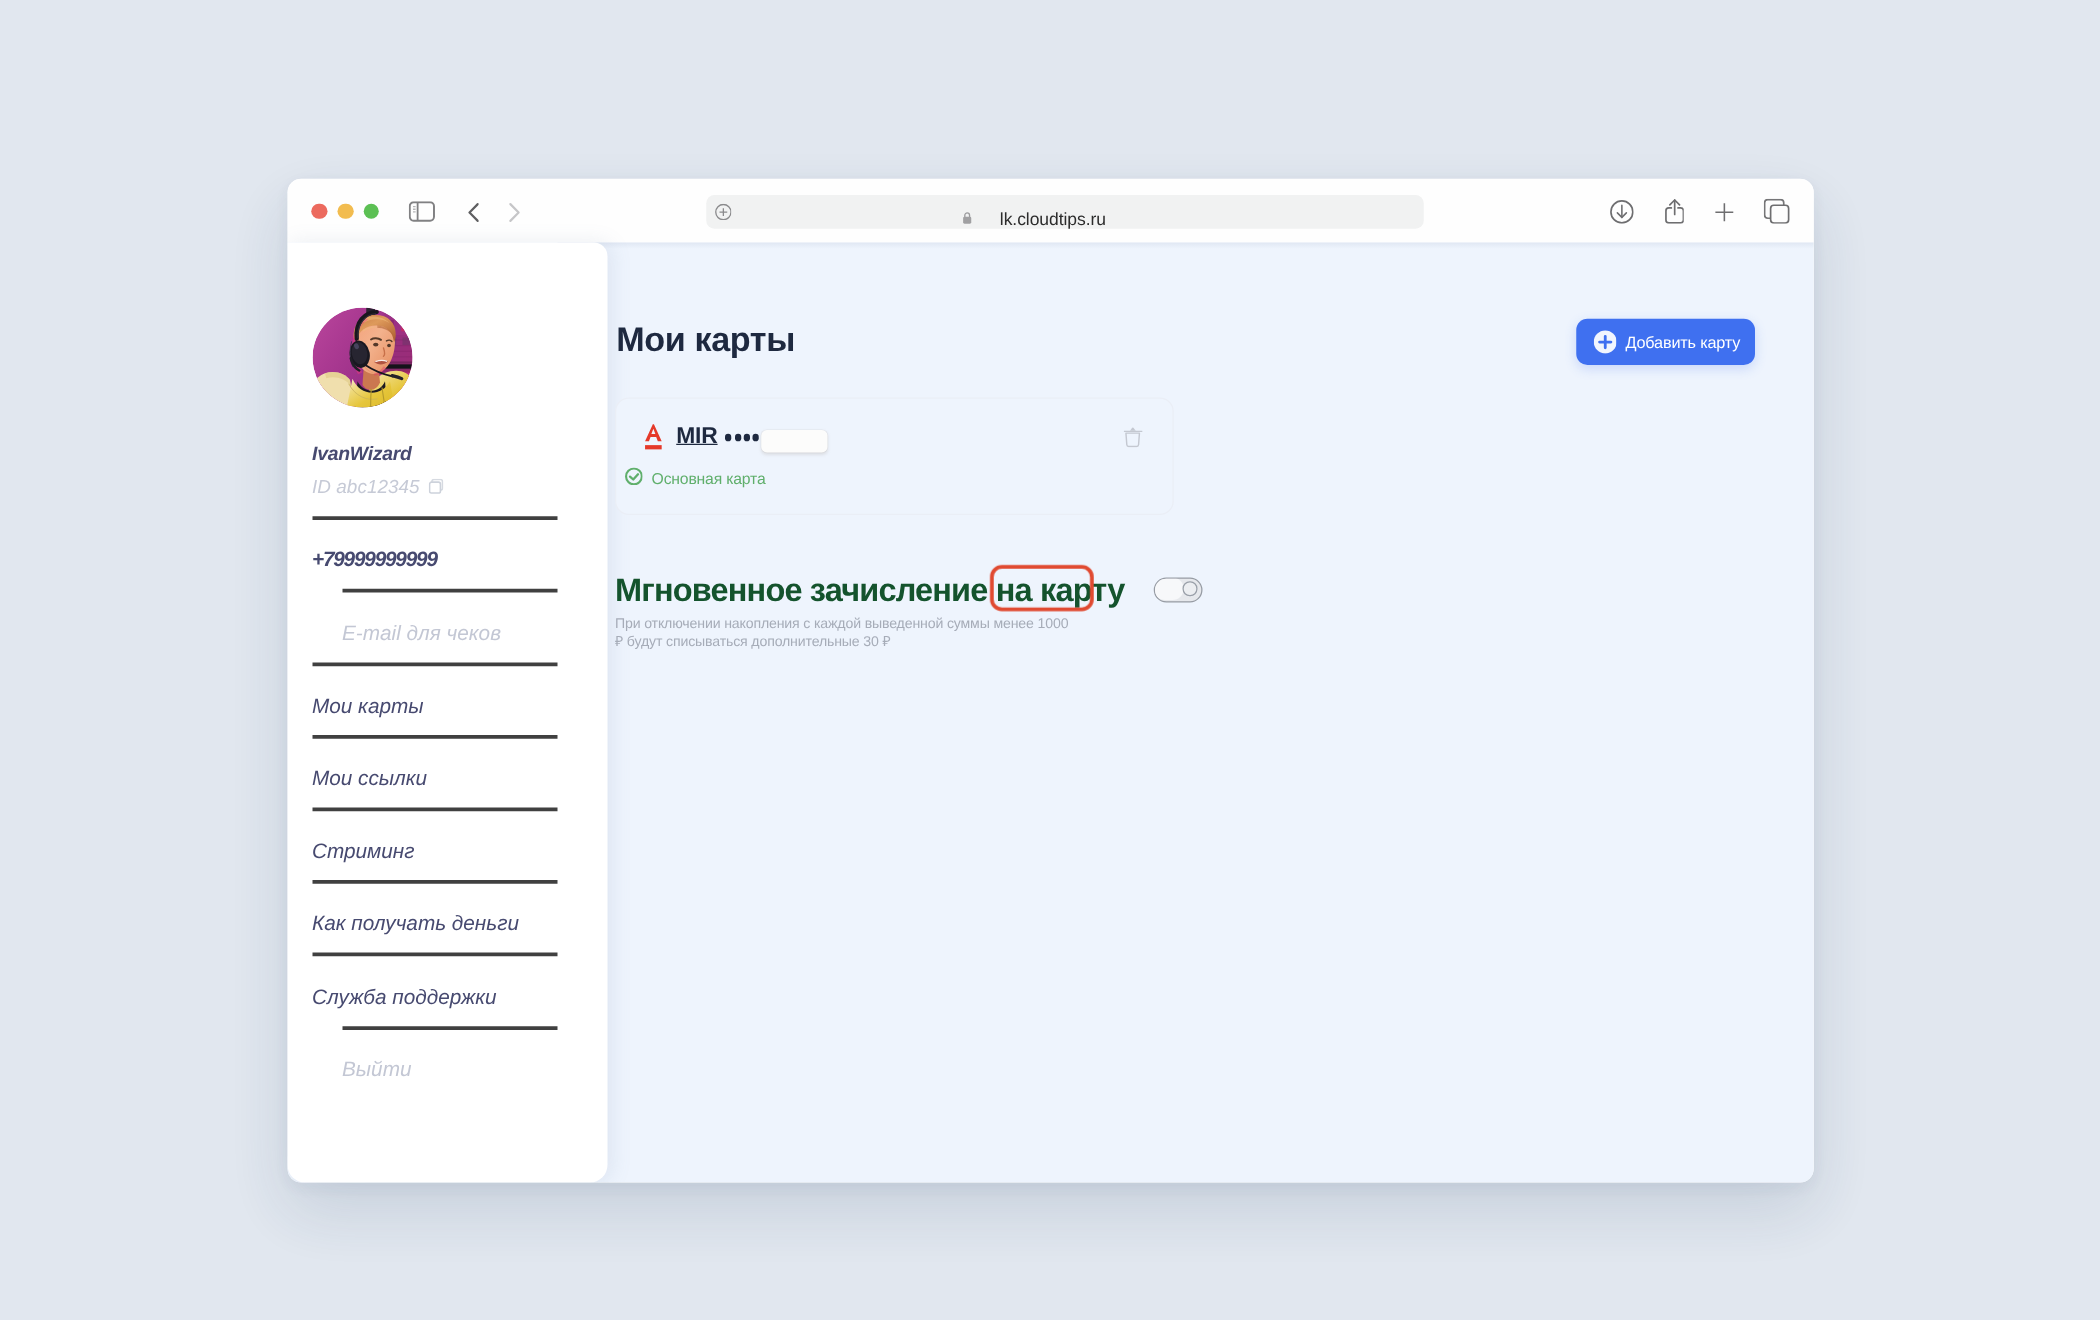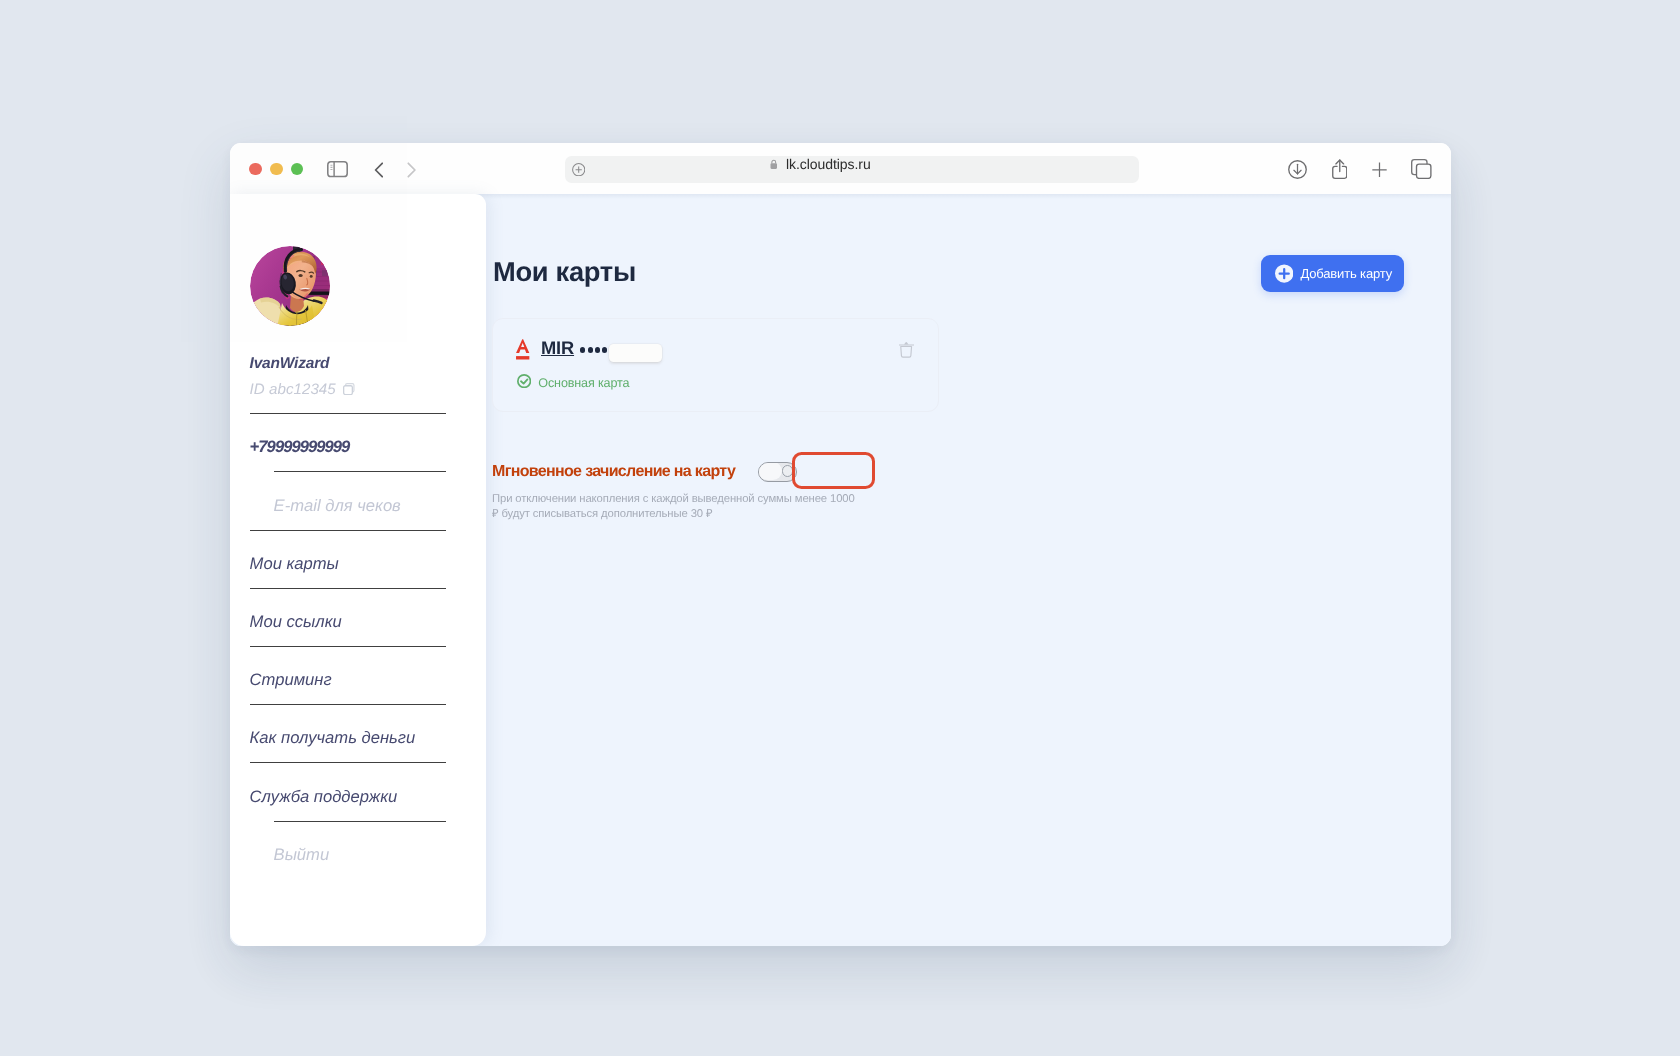--- a/index.html
+++ b/index.html
@@ -29,21 +29,21 @@
 
   .tbicon { position:absolute; display:block; }
   .sbtoggle { left:97.2px; top:18.4px; }
   .navback  { left:143.6px; top:18.6px; }
   .navfwd   { left:177.4px; top:18.6px; }
 
   .urlbar { position:absolute; left:335.2px; top:13.1px; width:574px; height:26.5px;
     background:#f1f2f2; border-radius:6.5px; }
   .urlplus { position:absolute; left:6.9px; top:6.6px; line-height:0;}
   .urltext { position:absolute; left:205.2px; top:0; height:26.5px;
-    display:flex; align-items:flex-start; gap:8px;
+    display:flex; align-items:flex-end; gap:22px;
     font-size:14px; color:#2c2c2c; letter-spacing:-.05px; }
   .lock { display:block; }
 
   .righticons { position:absolute; left:0; top:0; }
   .ric { position:absolute; display:block; line-height:0;}
   .ric-dl { left:1058.2px; top:17px; }
   .ric-sh { left:1101.6px; top:15.9px; }
   .ric-nt { left:1141.7px; top:19.4px; }
   .ric-to { left:1181.3px; top:15.9px; }
 
@@ -59,21 +59,21 @@
     box-shadow: 3px 0 16px rgba(110,130,160,.13); font-style: italic; }
   .avatar { position:absolute; left:20px; top:52px; width:80px; height:80px;
     border-radius:50%; overflow:hidden; line-height:0;}
   .uname { position:absolute; left:19.6px; top:160.5px; font-size:15.5px; font-weight:700;
     color:#474a70; letter-spacing:-.2px; line-height:17px;}
   .uid { position:absolute; left:19.6px; top:187.6px; font-size:15.1px; color:#c6cad6;
     letter-spacing:.05px; line-height:16px;}
   .copyic { position:absolute; left:93.4px; top:1.5px; display:block; line-height:0;}
 
   .navlist { position:absolute; left:19.6px; top:219.2px; width:196.4px; }
-  .navrow { height:58.2px; border-top:1px solid #404040;
+  .navrow { height:58.2px; border-top:3px solid #404040;
      display:flex; align-items:center; font-size:16.6px; color:#474a70;
      letter-spacing:0px; padding-top:9.2px;}
   .navrow.muted { color:#c3c7d4;margin-left:24px; }
   .navrow.bold { font-weight:700; letter-spacing:-.95px; }
 
   
   .main { position:absolute; left:216px; top:0; right:0; bottom:0; }
   .h1 { position:absolute; left:47px; top:64px; font-size:27.3px; line-height:28px; font-weight:700;
      color:#1e2940; letter-spacing:-.3px; }
   .addbtn { position:absolute; left:815px; top:61px; width:143px; height:37px;
@@ -87,26 +87,26 @@
      border:1.4px solid #eaeef6; border-radius:11px; background:#eef4fd; }
   .cardrow { position:absolute; left:0; top:0; width:100%; height:100%; }
   .alfa { position:absolute; left:21.8px; top:19.6px; display:block; line-height:0;}
   .mir { position:absolute; left:48px; top:19px; font-size:18.3px; font-weight:700;
     color:#1e2940; letter-spacing:-.15px; line-height:19px;text-decoration:underline;}
   .dots { position:absolute; left:87.3px; top:28.4px; display:flex; gap:2.1px; align-items:center;}
   .dots i { width:5.2px; height:5.2px; border-radius:50%; background:#1e2940; display:block;}
   .redact { position:absolute; left:116px; top:24.6px; width:53px; height:18.5px;
     background:#fcfcfb; border-radius:4.5px;
     box-shadow:0 1.5px 2.5px rgba(160,152,140,.22), 0 0 0 .5px rgba(180,172,158,.14);}
-  .primary { position:absolute; left:24px; top:55px; display:flex; align-items:center; gap:7px;
+  .primary { position:absolute; left:7px; top:55px; display:flex; align-items:center; gap:7px;
     font-size:12.6px; color:#60af6c; letter-spacing:-.15px; line-height:14px;justify-content:flex-end;}
   .trash { position:absolute; left:406px; top:20.4px; display:block; cursor:pointer;}
 
   .togglerow { position:absolute; left:46px; top:268px; display:flex; align-items:center; }
-  .tlabel { font-size:16px; font-weight:700; color:#c2410c; letter-spacing:-.66px; line-height:20px;}
+  .tlabel { font-size:26px; font-weight:700; color:#14532d; letter-spacing:-.66px; line-height:20px;}
   .tgwrap { margin-left:23px; display:block; line-height:0; }
   .switch { width:39px; height:20px; border-radius:10px; border:1.5px solid #969ba3;
      background:#e6e8ec; position:relative;
      cursor:pointer; display:block; box-sizing:border-box; overflow:hidden;}
   .switch:before { content:""; position:absolute; left:-1px; top:-1px;
      width:24px; height:18px; border-radius:9px 9px 9px 9px; background:#f7f8fa; }
   .knob { position:absolute; right:2.7px; top:2.1px; width:11.6px; height:11.6px;
      border-radius:50%; background:#eceef1; border:1.15px solid #9aa0a9; box-sizing:border-box;}
   .hint { position:absolute; left:46px; top:298px; width:420px; font-size:11.3px;
      color:#a6acb8; line-height:14.7px; letter-spacing:-.12px;}

